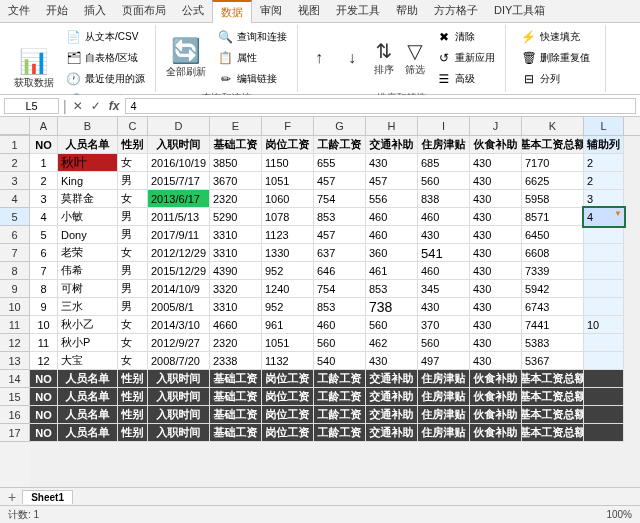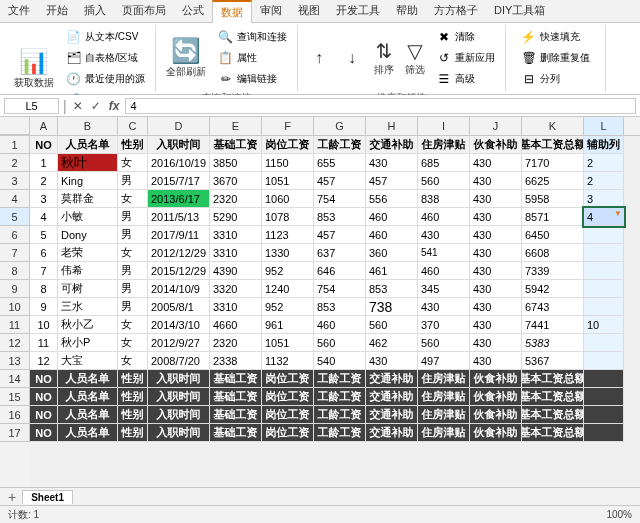--- a/index.html
+++ b/index.html
@@ -478,21 +478,21 @@
             </div>
             <div style="width: 52px; min-width: 52px; height: 18px; min-height: 18px; border-right: 1px solid rgb(221, 221, 221); border-bottom: 1px solid rgb(221, 221, 221); font-size: 11px; padding: 0px 3px; display: flex; align-items: center; overflow: hidden; white-space: nowrap; box-sizing: border-box; background: white;">
               <span>1330</span>
             </div>
             <div style="width: 52px; min-width: 52px; height: 18px; min-height: 18px; border-right: 1px solid rgb(221, 221, 221); border-bottom: 1px solid rgb(221, 221, 221); font-size: 11px; padding: 0px 3px; display: flex; align-items: center; overflow: hidden; white-space: nowrap; box-sizing: border-box; background: white;">
               <span>637</span>
             </div>
             <div style="width: 52px; min-width: 52px; height: 18px; min-height: 18px; border-right: 1px solid rgb(221, 221, 221); border-bottom: 1px solid rgb(221, 221, 221); font-size: 11px; padding: 0px 3px; display: flex; align-items: center; overflow: hidden; white-space: nowrap; box-sizing: border-box; background: white;">
               <span>360</span>
             </div>
-            <div style="width: 52px; min-width: 52px; height: 18px; min-height: 18px; border-right: 1px solid rgb(221, 221, 221); border-bottom: 1px solid rgb(221, 221, 221); font-size: 10px; padding: 0px 3px; display: flex; align-items: center; overflow: hidden; white-space: nowrap; box-sizing: border-box; background: white;">
+            <div style="width: 52px; min-width: 52px; height: 18px; min-height: 18px; border-right: 1px solid rgb(221, 221, 221); border-bottom: 1px solid rgb(221, 221, 221); font-size: 13px; padding: 0px 3px; display: flex; align-items: flex-end; overflow: hidden; white-space: nowrap; box-sizing: border-box; background: white;">
               <span>541</span>
             </div>
             <div style="width: 52px; min-width: 52px; height: 18px; min-height: 18px; border-right: 1px solid rgb(221, 221, 221); border-bottom: 1px solid rgb(221, 221, 221); font-size: 11px; padding: 0px 3px; display: flex; align-items: center; overflow: hidden; white-space: nowrap; box-sizing: border-box; background: white;">
               <span>430</span>
             </div>
             <div style="width: 62px; min-width: 62px; height: 18px; min-height: 18px; border-right: 1px solid rgb(221, 221, 221); border-bottom: 1px solid rgb(221, 221, 221); font-size: 11px; padding: 0px 3px; display: flex; align-items: center; overflow: hidden; white-space: nowrap; box-sizing: border-box; background: white;">
               <span>6608</span>
             </div>
             <div style="width: 40px; min-width: 40px; height: 18px; min-height: 18px; border-right: 1px solid rgb(221, 221, 221); border-bottom: 1px solid rgb(221, 221, 221); font-size: 11px; padding: 0px 3px; display: flex; align-items: center; overflow: hidden; white-space: nowrap; box-sizing: border-box; background: rgb(232, 244, 255);">
               <span></span>
@@ -674,21 +674,21 @@
             </div>
             <div style="width: 52px; min-width: 52px; height: 18px; min-height: 18px; border-right: 1px solid rgb(221, 221, 221); border-bottom: 1px solid rgb(221, 221, 221); font-size: 11px; padding: 0px 3px; display: flex; align-items: center; overflow: hidden; white-space: nowrap; box-sizing: border-box; background: white;">
               <span>462</span>
             </div>
             <div style="width: 52px; min-width: 52px; height: 18px; min-height: 18px; border-right: 1px solid rgb(221, 221, 221); border-bottom: 1px solid rgb(221, 221, 221); font-size: 11px; padding: 0px 3px; display: flex; align-items: center; overflow: hidden; white-space: nowrap; box-sizing: border-box; background: white;">
               <span>560</span>
             </div>
             <div style="width: 52px; min-width: 52px; height: 18px; min-height: 18px; border-right: 1px solid rgb(221, 221, 221); border-bottom: 1px solid rgb(221, 221, 221); font-size: 11px; padding: 0px 3px; display: flex; align-items: center; overflow: hidden; white-space: nowrap; box-sizing: border-box; background: white;">
               <span>430</span>
             </div>
-            <div style="width: 62px; min-width: 62px; height: 18px; min-height: 18px; border-right: 1px solid rgb(221, 221, 221); border-bottom: 1px solid rgb(221, 221, 221); font-size: 11px; padding: 0px 3px; display: flex; align-items: center; overflow: hidden; white-space: nowrap; box-sizing: border-box; background: white; font-style: italic;">
+            <div style="width: 62px; min-width: 62px; height: 18px; min-height: 18px; border-right: 1px solid rgb(221, 221, 221); border-bottom: 1px solid rgb(221, 221, 221); font-size: 11px; padding: 0px 3px; display: flex; align-items: center; overflow: hidden; white-space: nowrap; box-sizing: border-box; background: white;">
               <span>5383</span>
             </div>
             <div style="width: 40px; min-width: 40px; height: 18px; min-height: 18px; border-right: 1px solid rgb(221, 221, 221); border-bottom: 1px solid rgb(221, 221, 221); font-size: 11px; padding: 0px 3px; display: flex; align-items: center; overflow: hidden; white-space: nowrap; box-sizing: border-box; background: rgb(232, 244, 255);">
               <span></span>
             </div>
           </div>
           <div class="grid-row">
             <div style="width: 28px; min-width: 28px; height: 18px; min-height: 18px; border-right: 1px solid rgb(221, 221, 221); border-bottom: 1px solid rgb(221, 221, 221); font-size: 11px; padding: 0px 3px; display: flex; align-items: center; overflow: hidden; white-space: nowrap; box-sizing: border-box; background: white; justify-content: center;">
               <span>12</span>
             </div>

